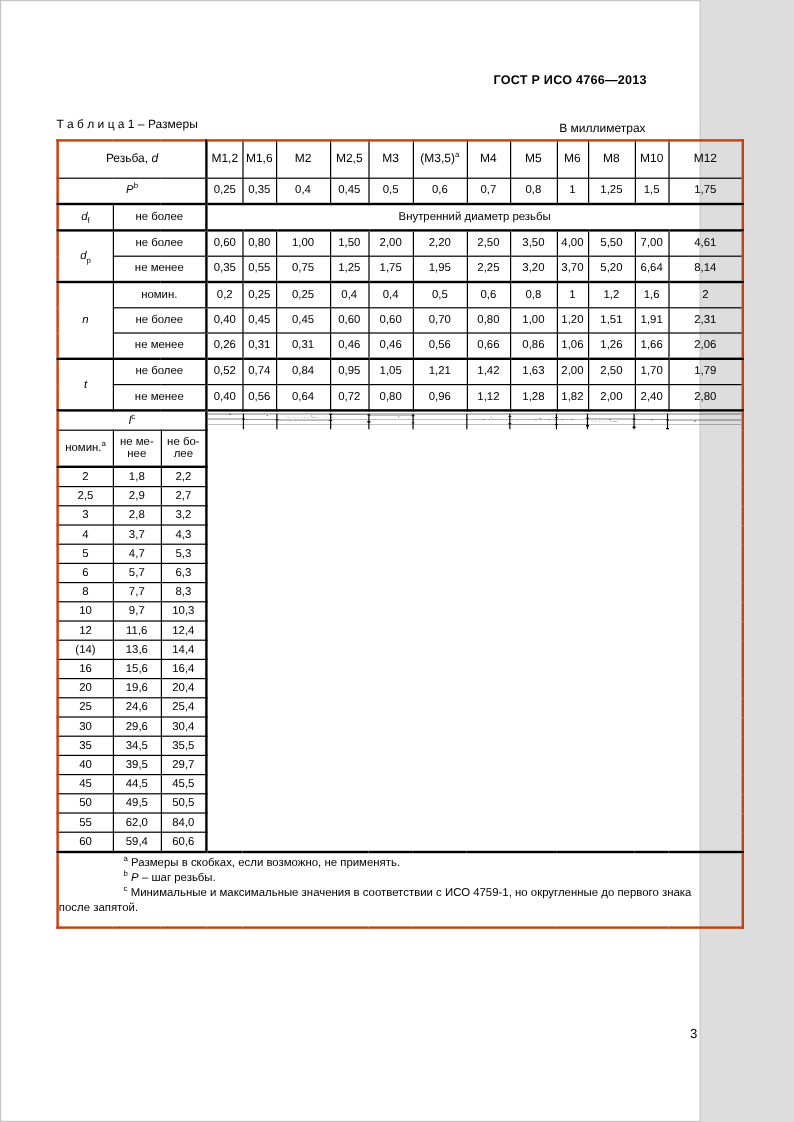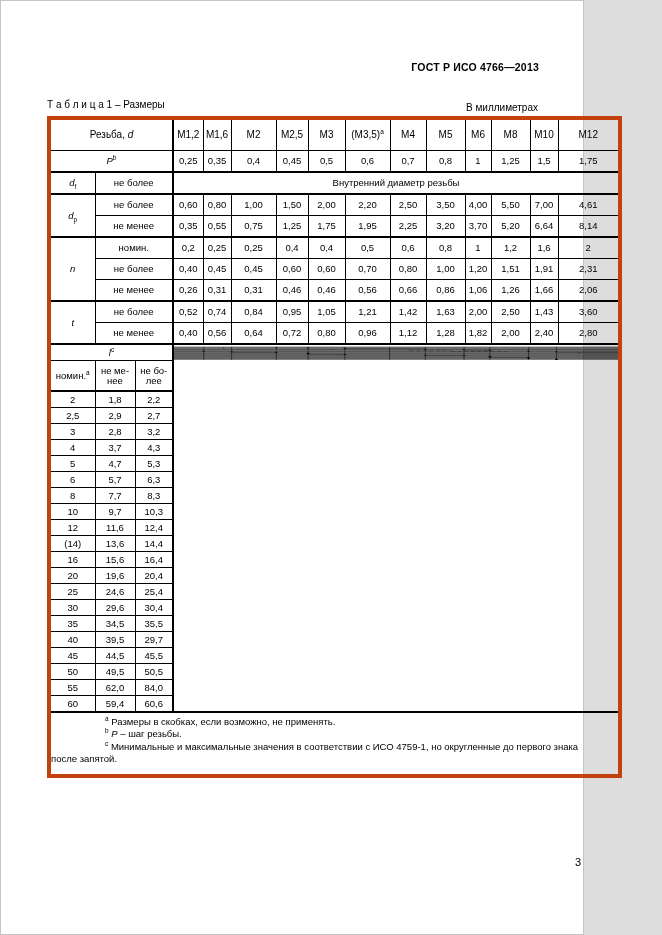--- a/index.html
+++ b/index.html
@@ -5,21 +5,21 @@
   html,body{margin:0;padding:0;background:#ddd;}
   #page{position:relative;width:584px;height:935px;background:#fff;border:1px solid #c4c4c4;
         box-sizing:border-box;font-family:"Liberation Sans",sans-serif;color:#000;}
   .abs{position:absolute;}
   #doc-ref{top:60px;right:44px;font-size:10.5px;font-weight:bold;letter-spacing:.2px;}
   #caption{top:86px;left:46px;font-size:10px;margin-top:12px;}
   #units{top:101px;right:45px;font-size:10px;padding-left:26px;}
   #pageno{top:855px;left:574px;font-size:11px;}
 
   table{position:absolute;top:115px;left:46px;width:571px;border-collapse:collapse;
-        table-layout:fixed;border:4px solid #c2410c;}
+        table-layout:fixed;border:2px solid #c2410c;}
   td,th{border:1px solid #000;padding:0;text-align:center;vertical-align:middle;
         font-size:9.5px;font-weight:normal;line-height:1.05;overflow:hidden;}
   i{font-style:italic;}
   sup{font-size:6.5px;vertical-align:super;line-height:0;}
   sub{font-size:6.5px;vertical-align:sub;line-height:0;}
   .trow th{height:30px;font-size:10px;}
   .hr td{height:20px;}
   .lh td{height:15px;}
   .nomh td{height:29px;border-bottom-width:2px;white-space:pre-line;}
   .lrow td{height:15px;}
@@ -190,22 +190,22 @@
       <td class="num first">0,52</td>
           <td class="num">0,74</td>
           <td class="num">0,84</td>
           <td class="num">0,95</td>
           <td class="num">1,05</td>
           <td class="num">1,21</td>
           <td class="num">1,42</td>
           <td class="num">1,63</td>
           <td class="num">2,00</td>
           <td class="num">2,50</td>
-          <td class="num">1,43</td>
-          <td class="num">3,60</td>
+          <td class="num">1,70</td>
+          <td class="num">1,79</td>
         </tr>
       <tr class="hr">
         <td colspan="2">не менее</td>
       <td class="num first">0,40</td>
           <td class="num">0,56</td>
           <td class="num">0,64</td>
           <td class="num">0,72</td>
           <td class="num">0,80</td>
           <td class="num">0,96</td>
           <td class="num">1,12</td>

